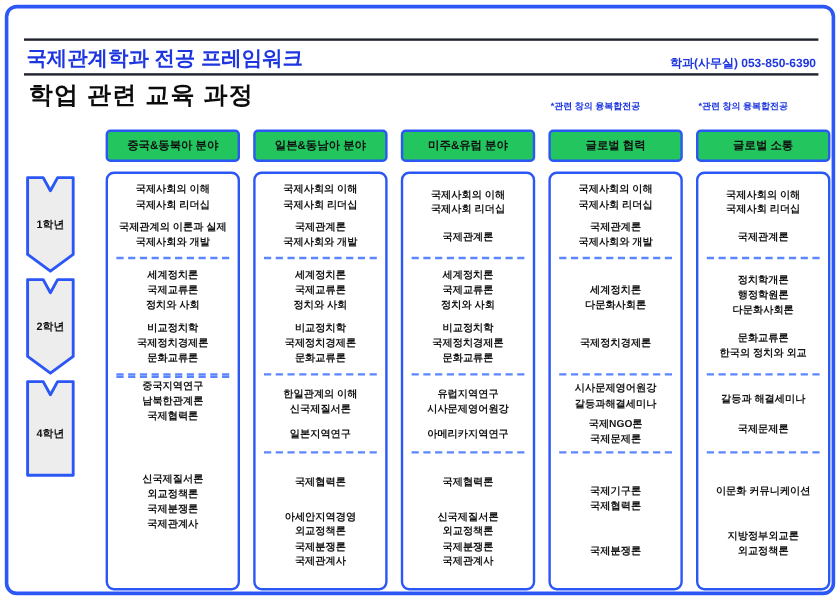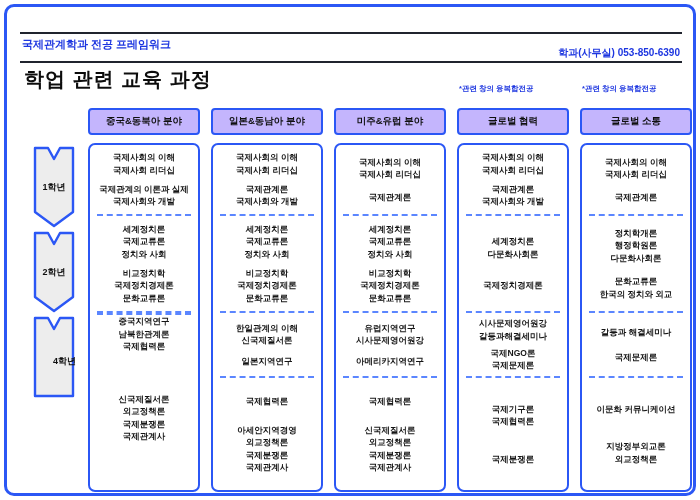--- a/index.html
+++ b/index.html
@@ -5,40 +5,40 @@
   :root{
     --accent:#1d36e0; --border:#2b57f5; --dashed:#5b86ff;
     --line:#20242e; --arrow_fill:#ededed; --text:#151515;
   }
   html,body{margin:0;padding:0;background:#fff;}
   .page{position:relative;width:700px;height:500px;background:#fff;overflow:hidden;
         font-family:"Liberation Sans","DejaVu Sans",sans-serif;}
   .frame{position:absolute;inset:4px;border:3px solid var(--border);border-radius:10px;pointer-events:none;}
   .rule{position:absolute;left:20px;right:18px;height:2px;background:var(--line);}
   .rule-top{top:32px;} .rule-mid{top:61px;}
-  .dept-title{position:absolute;left:22px;top:37px;font-size:11px;font-weight:800;color:var(--accent);letter-spacing:0px;}
+  .dept-title{position:absolute;left:22px;top:37px;font-size:17px;font-weight:800;color:var(--accent);letter-spacing:0px;}
   .contact{position:absolute;right:20px;top:46px;font-size:10px;font-weight:700;color:var(--accent);}
   .page-title{position:absolute;left:24px;top:66px;font-size:20px;font-weight:800;color:#0c0c0c;letter-spacing:1px;}
   .columns{position:absolute;left:88px;top:84px;width:604px;display:flex;gap:11px;}
   .column{width:112px;display:flex;flex-direction:column;}
   .note{height:24px;font-size:7.5px;font-weight:700;color:var(--accent);line-height:1.35;text-align:left;padding-left:2px;}
   .note-line:nth-child(2){padding-left:5px;margin-top:28px;}
-  .col-header{height:23px;border:2px solid var(--border);border-radius:4px;background:#c4b5fd;
+  .col-header{height:23px;border:2px solid var(--border);border-radius:4px;background:#22c55e;
     display:flex;align-items:center;justify-content:center;font-size:9.5px;font-weight:700;color:#101010;}
   .col-body{margin-top:8px;height:345px;border:2px solid var(--border);border-radius:7px;background:#fff;
     display:flex;flex-direction:column;overflow:hidden;}
   .sec{display:flex;flex-direction:column;justify-content:space-evenly;}
   .divider{border-top:2px dashed var(--dashed);margin:0 7px;height:0;}
   .group{display:flex;flex-direction:column;}
   .course{font-size:8.5px;font-weight:600;line-height:12.5px;color:var(--text);text-align:center;white-space:nowrap;}
-  .years{position:absolute;left:32px;top:145px;width:44px;display:flex;flex-direction:column;gap:1px;}
+  .years{position:absolute;left:20px;top:145px;width:44px;display:flex;flex-direction:column;gap:1px;}
   .arrow{position:relative;width:44px;height:84px;}
   .arrow svg{position:absolute;inset:0;}
   .year-label{position:absolute;left:0;right:0;top:36px;text-align:center;font-size:9px;font-weight:700;color:#101010;}
-  .arrow-last .year-label{top:40px;text-align:right;}
+  .arrow-last .year-label{top:40px;}
 </style>
 </head>
 <body>
 
 <div class="page">
   <div class="frame"></div>
 
   <div class="rule rule-top"></div>
   <div class="dept-title">국제관계학과 전공 프레임워크</div>
   <div class="contact">학과(사무실) 053-850-6390</div>

